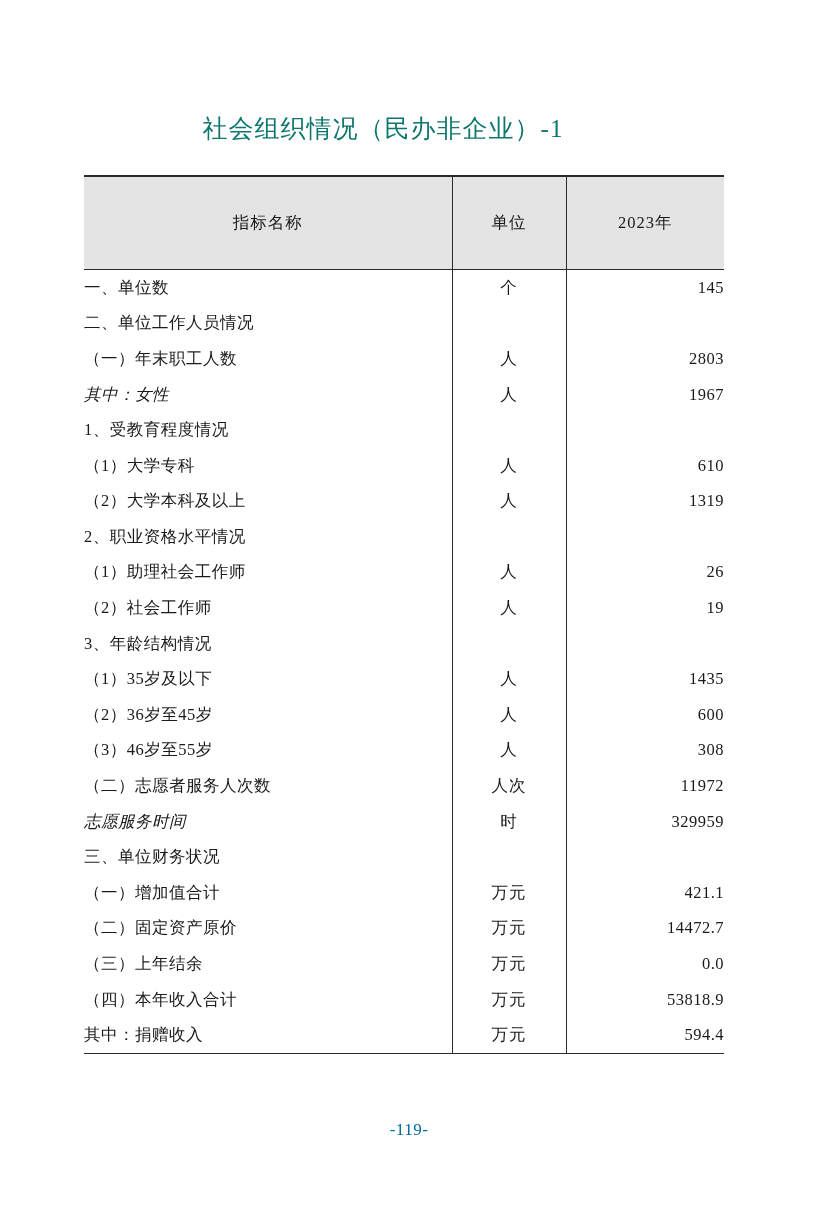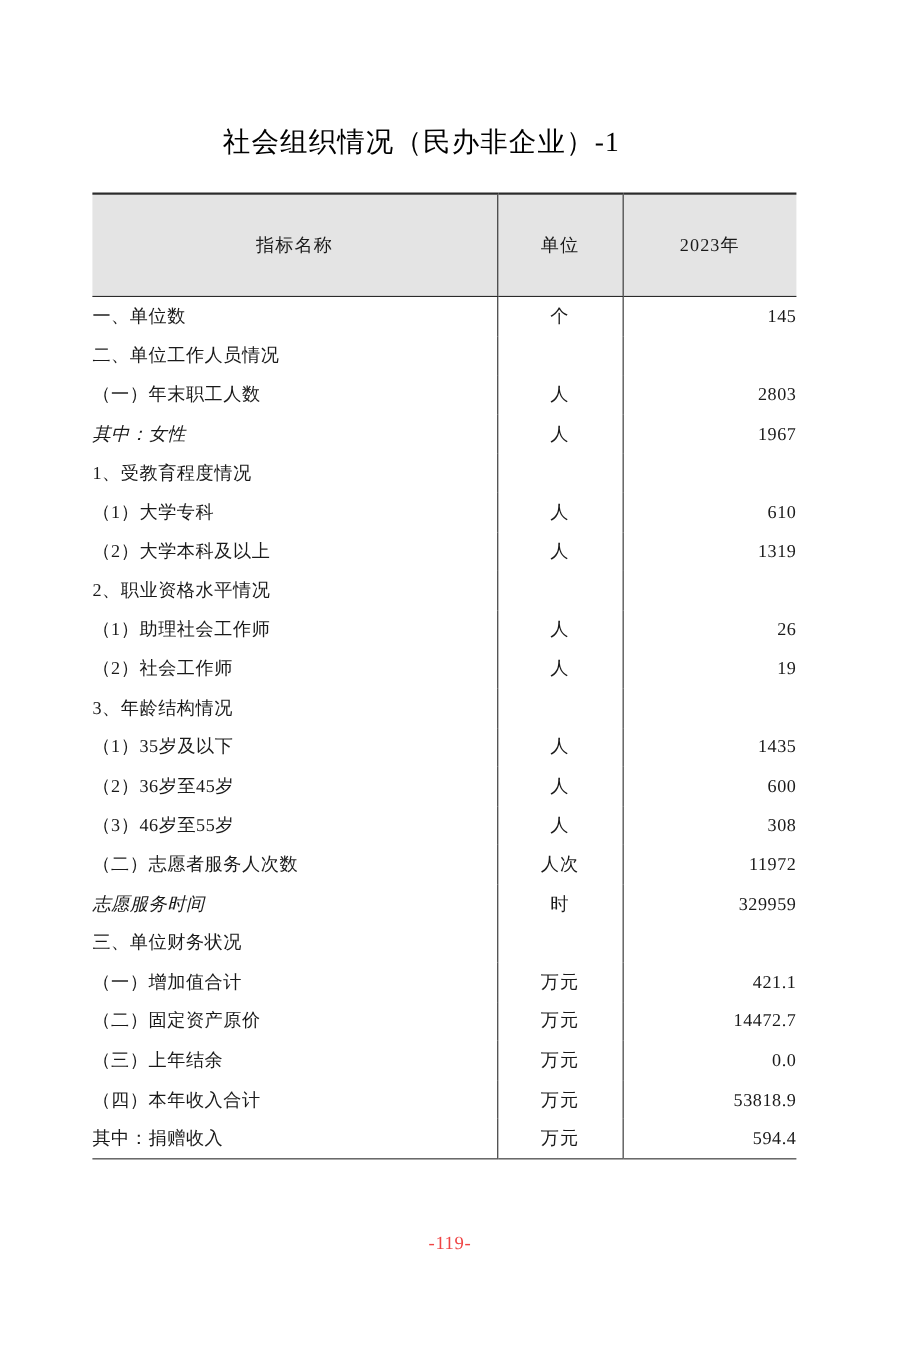--- a/index.html
+++ b/index.html
@@ -24,21 +24,21 @@
   .page-title {
     position: absolute;
     top: 112px;
     left: 0;
     width: 766px;
     text-align: center;
     font-size: 25px;
     letter-spacing: 1px;
     font-family: "Liberation Serif", "DejaVu Serif", serif;
     font-weight: normal;
-    color: #000000;
+    color: #0f766e;
   }
   .table-wrap {
     position: absolute;
     left: 84px;
     top: 175px;
     width: 640px;
   }
   table.stat {
     border-collapse: collapse;
     width: 640px;
@@ -99,21 +99,21 @@
   .lv3 { padding-left: 82px; }
 
   .page-footer {
     position: absolute;
     left: 0;
     top: 1120px;
     width: 818px;
     text-align: center;
     font-size: 17px;
     letter-spacing: 0.5px;
-    color: #ef4444;
+    color: #0369a1;
   }
 </style>
 </head>
 <body>
 
 <div class="page">
 
   <div class="page-title">社会组织情况（民办非企业）-1</div>
 
   <div class="table-wrap">

